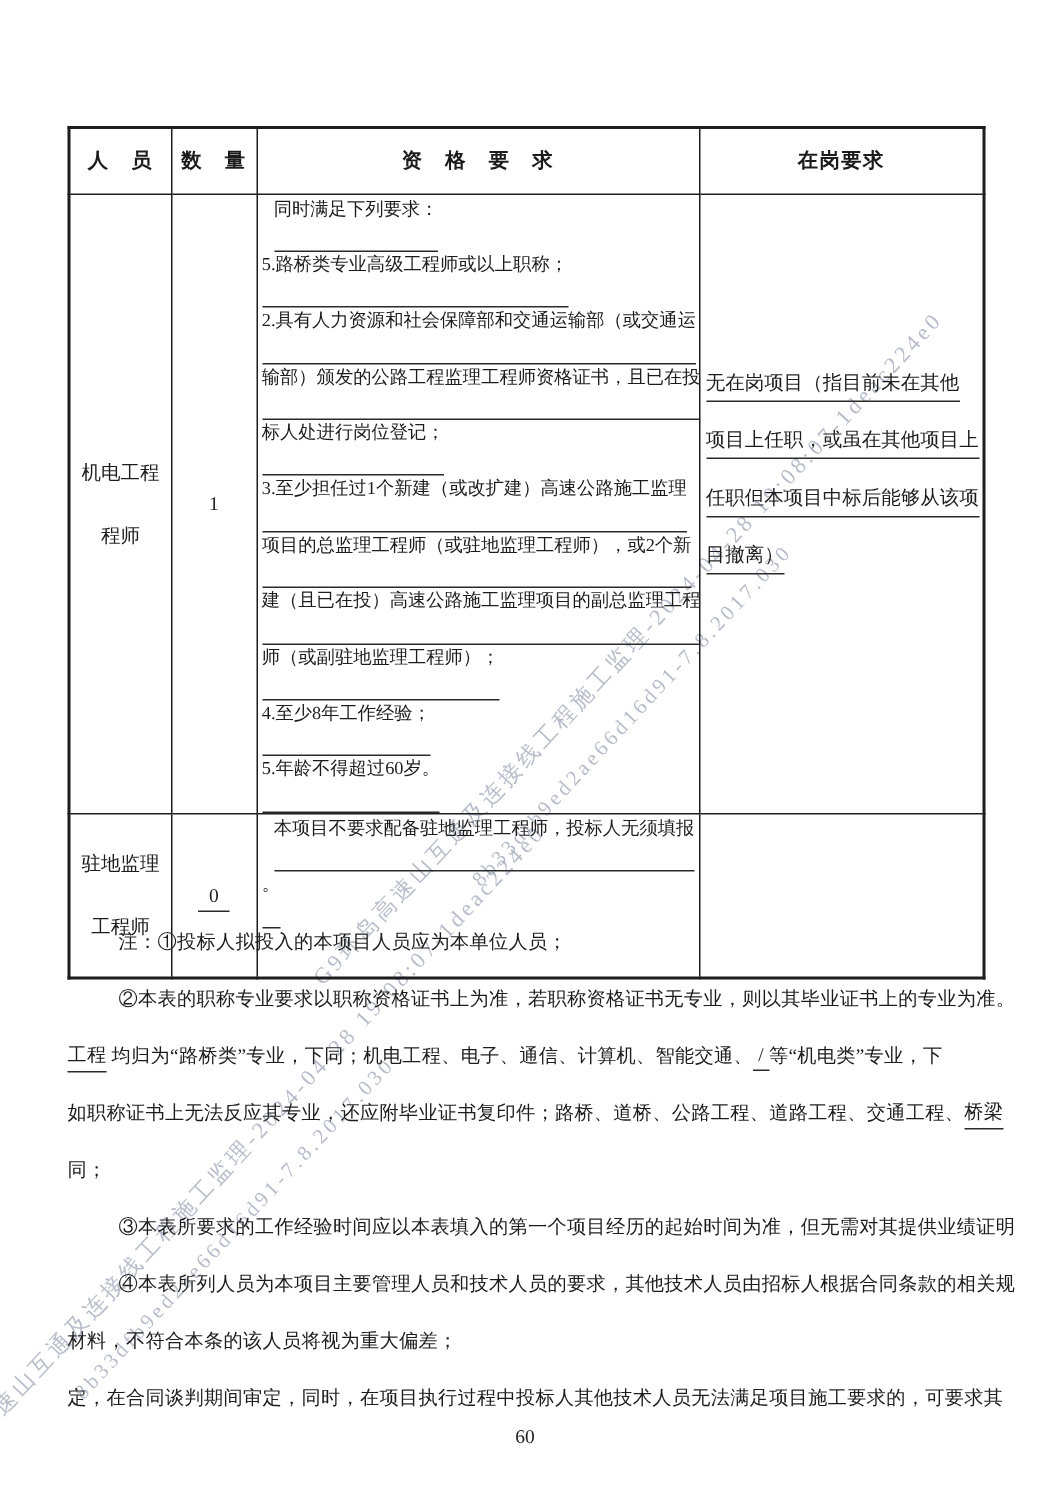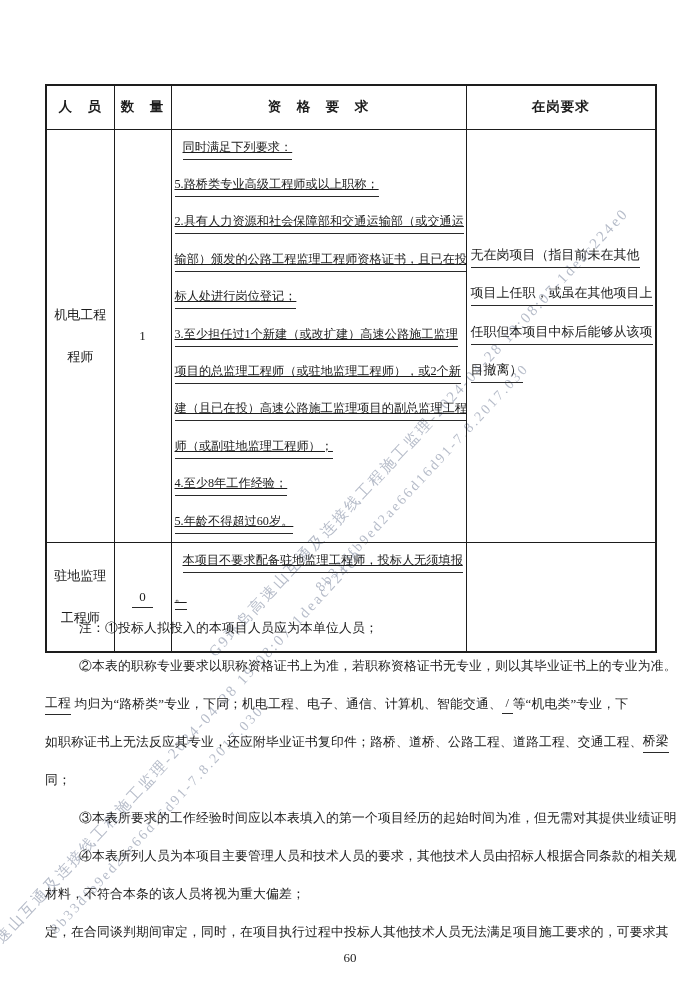--- a/index.html
+++ b/index.html
@@ -26,21 +26,21 @@
   .doc-table th, .doc-table td { border:1px solid #1d1d1d; overflow:hidden; }
   .doc-table thead tr { height:44px; }
   .doc-table tbody tr.row-0 { height:412px; }
   .doc-table tbody tr.row-1 { height:82px; }
   .doc-table th { font-size:13.5px; font-weight:bold; text-align:center; letter-spacing:1px; }
   .person-cell { text-align:center; vertical-align:middle; font-size:13px; }
   .pline { line-height:42px; }
   .qty-cell { text-align:center; vertical-align:middle; font-size:13px; }
   .qty-cell .u { padding:0 7px 3px 7px; }
   .qual-cell { vertical-align:top; padding:1px 2px 0 3px; font-size:12.2px; }
-  .qual-cell .qline { height:37.4px; display:flex; align-items:center; white-space:pre;text-decoration:underline; }
+  .qual-cell .qline { height:37.4px; display:flex; white-space:pre; }
   .qual-cell .qline:first-child { padding-left:8px; }
   .onduty-cell { vertical-align:top; padding:108px 3px 0 4px; font-size:13px; }
   .onduty-cell .qline { height:38.5px; display:flex; align-items:center; white-space:pre; }
   .u { border-bottom:1px solid #2a2a2a; padding-bottom:3px; }
   
   .notes { position:absolute; top:610px; left:45px; width:612px; z-index:1; font-size:12.8px; }
   .nline { height:37.9px; display:flex; align-items:center; white-space:pre; letter-spacing:0.2px; }
   .nline.indent { padding-left:34px; }
   .nline .useg { border-bottom:1px solid #2a2a2a; padding-bottom:2px; }
   

